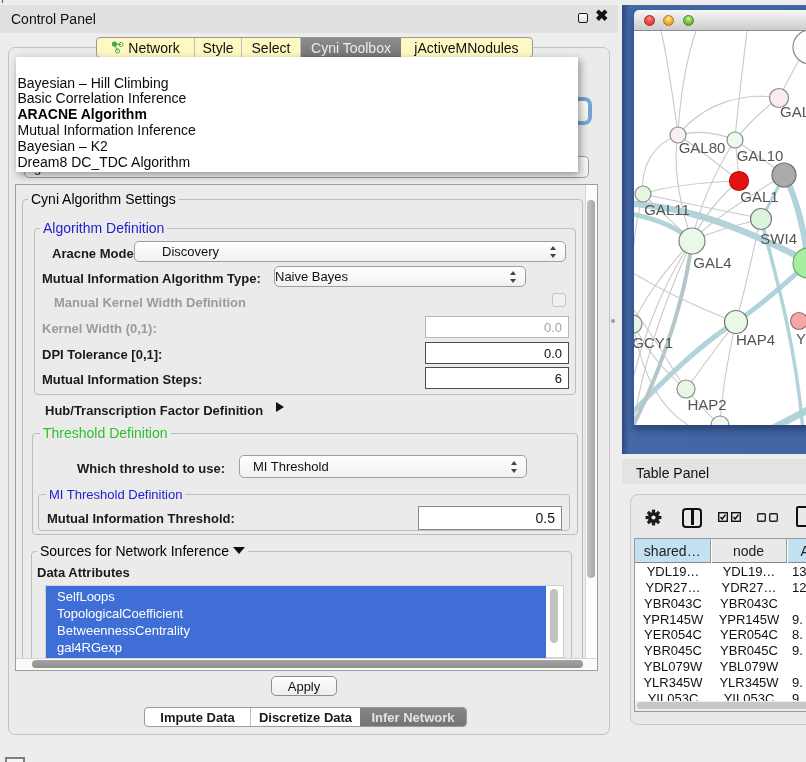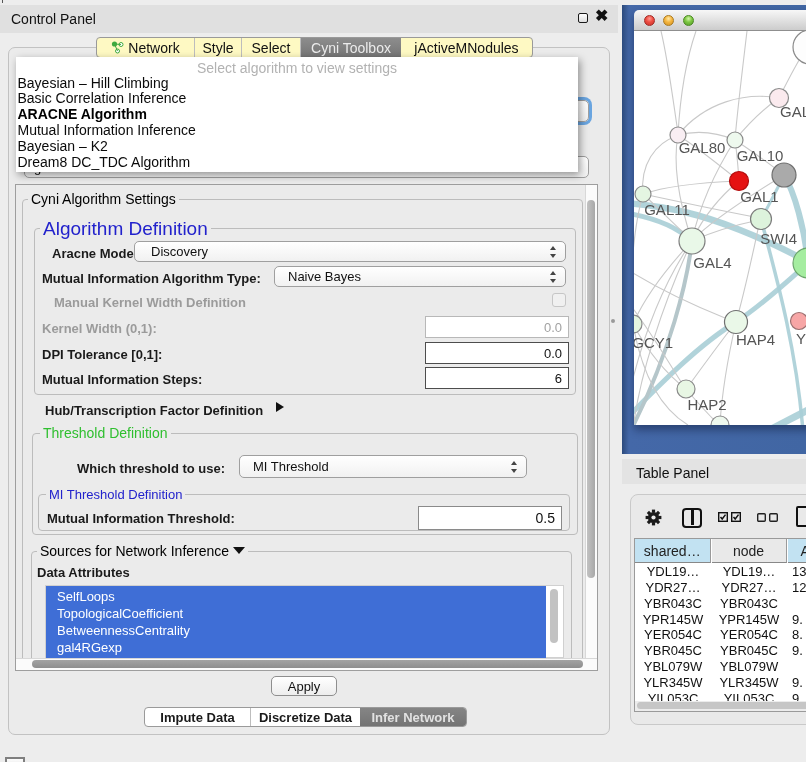--- a/index.html
+++ b/index.html
@@ -62,29 +62,29 @@
 </div>
 
 <div class="abs" style="left:5px;top:757px;width:20px;height:12px;border:2px solid #7f7f7f;background:linear-gradient(#fdfdfd,#e3e3e3)"></div>
 
 <div class="abs" style="left:16px;top:185px;width:568px;height:473px;overflow:hidden">
 <div class="abs" style="left:-16px;top:-185px;width:806px;height:762px">
  <div class="grp" style="left:22px;top:199px;width:561px;height:470px"></div>
  <div class="gtitle" style="left:28px;top:192px;font-size:14px">Cyni Algorithm Settings</div>
 
  <div class="grp" style="left:34px;top:228px;width:542px;height:167px"></div>
- <div class="gtitle" style="left:40px;top:221px;font-size:19px;color:#2222cc">Algorithm Definition</div>
+ <div class="gtitle" style="left:40px;top:221px;font-size:14px;color:#2222cc">Algorithm Definition</div>
 
  <div class="lbl" style="left:52px;top:246px">Aracne Mode:</div>
- <div class="combo" style="left:134px;top:241px;width:432px;height:21px;line-height:20px;padding-left:16px">Discovery<span class="ar">
+ <div class="combo" style="left:134px;top:241px;width:432px;height:21px;line-height:20px;padding-left:27px">Discovery<span class="ar">
             <i class="up"></i>
             <i class="dn"></i>
           </span></div>
  <div class="lbl" style="left:42px;top:271px">Mutual Information Algorithm Type:</div>
- <div class="combo" style="left:274px;top:266px;width:292px;height:21px;line-height:20px;padding-left:13px">Naive Bayes<span class="ar">
+ <div class="combo" style="left:274px;top:266px;width:252px;height:21px;line-height:20px;">Naive Bayes<span class="ar">
             <i class="up"></i>
             <i class="dn"></i>
           </span></div>
  <div class="lbl" style="left:54px;top:295px;color:#9b9b9b">Manual Kernel Width Definition</div>
  <div class="abs" style="left:552px;top:293px;width:14px;height:14px;background:#f0f0f0;border:1px solid #c6c6c6;border-radius:3px"></div>
  <div class="lbl" style="left:42px;top:321px;color:#9b9b9b">Kernel Width (0,1):</div>
  <div class="tfield" style="left:425px;top:316px;width:144px;height:22px;border:1px solid #b8b8b8;color:#a2a2a2">0.0</div>
  <div class="lbl" style="left:42px;top:347px">DPI Tolerance [0,1]:</div>
  <div class="tfield" style="left:425px;top:342px;width:144px;height:22px;border:1px solid #4d4d4d;color:#111">0.0</div>
  <div class="lbl" style="left:42px;top:372px">Mutual Information Steps:</div>
@@ -111,21 +111,20 @@
  <div class="lbl" style="left:37px;top:565px">Data Attributes</div>
  <div class="abs" style="left:45px;top:585px;width:519px;height:73px;border:1px solid #d0d0d0;background:#fff"></div>
  <div class="abs" style="left:46px;top:586px;width:500px;height:72px;background:#3f6ed6;color:#fff;font-size:13px">
    <div style="padding:2px 0 0 11px;line-height:17px">SelfLoops<br>TopologicalCoefficient<br>BetweennessCentrality<br>gal4RGexp</div>
  </div>
  <div class="abs" style="left:550px;top:589px;width:8px;height:54px;background:#c2c2c2;border-radius:4px"></div>
 </div>
 </div>
 
 <div class="abs" style="left:16px;top:57px;width:562px;height:115px;background:#fff;box-shadow:2px 3px 8px rgba(0,0,0,0.4)">
- <div class="abs" style="left:0;top:3px;width:562px;text-align:center;font-size:14px;color:#b2b2b2">Select algorithm to view settings</div>
  <div class="abs" style="left:1.5px;top:17.5px;font-size:14px;color:#0a0a0a">Bayesian – Hill Climbing</div>
  <div class="abs" style="left:1.5px;top:33.3px;font-size:14px;color:#0a0a0a">Basic Correlation Inference</div>
  <div class="abs" style="left:1.5px;top:49.1px;font-size:14px;font-weight:bold;color:#000">ARACNE Algorithm</div>
  <div class="abs" style="left:1.5px;top:64.9px;font-size:14px;color:#0a0a0a">Mutual Information Inference</div>
  <div class="abs" style="left:1.5px;top:80.7px;font-size:14px;color:#0a0a0a">Bayesian – K2</div>
  <div class="abs" style="left:1.5px;top:96.5px;font-size:14px;color:#0a0a0a">Dream8 DC_TDC Algorithm</div>
 </div>
 
 <div class="abs" style="left:611px;top:319px;width:4px;height:4px;border-radius:50%;background:#9a9a9a"></div>
 

